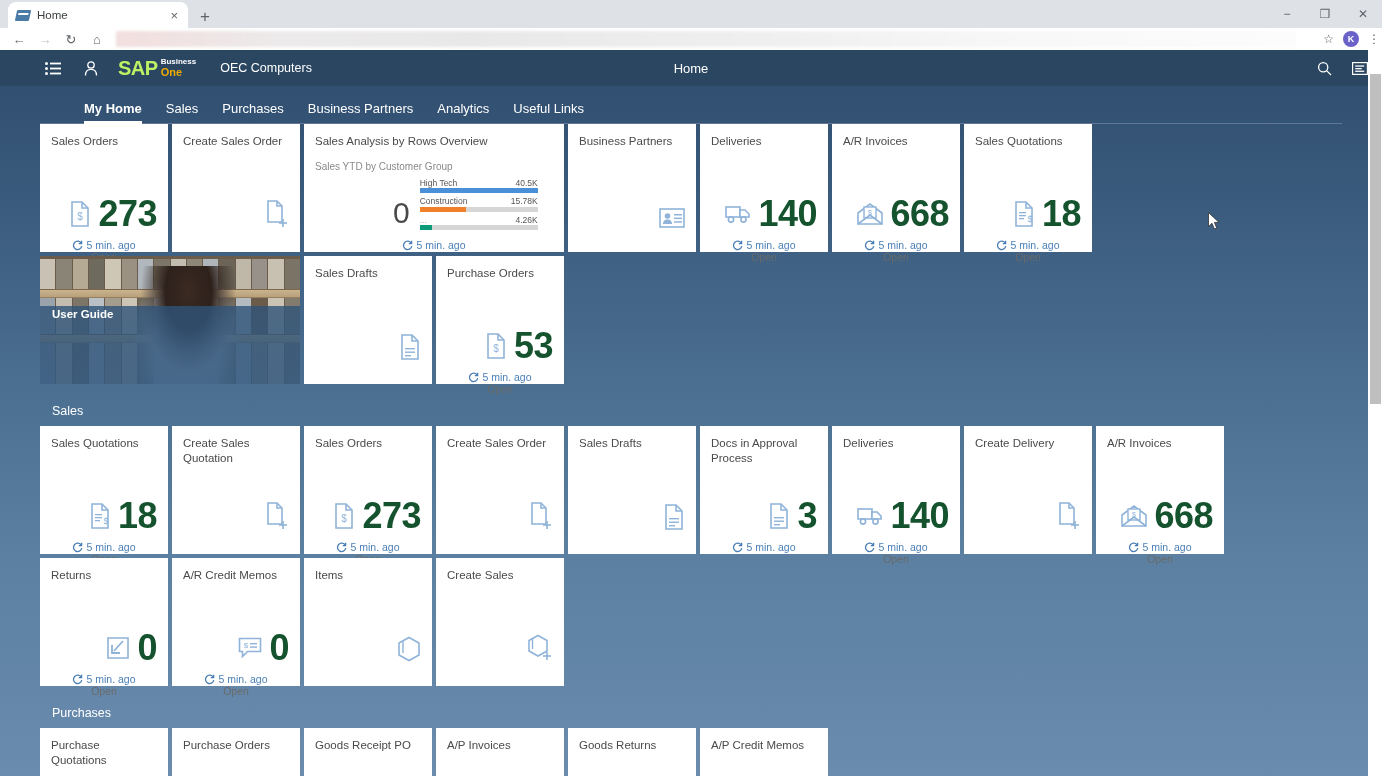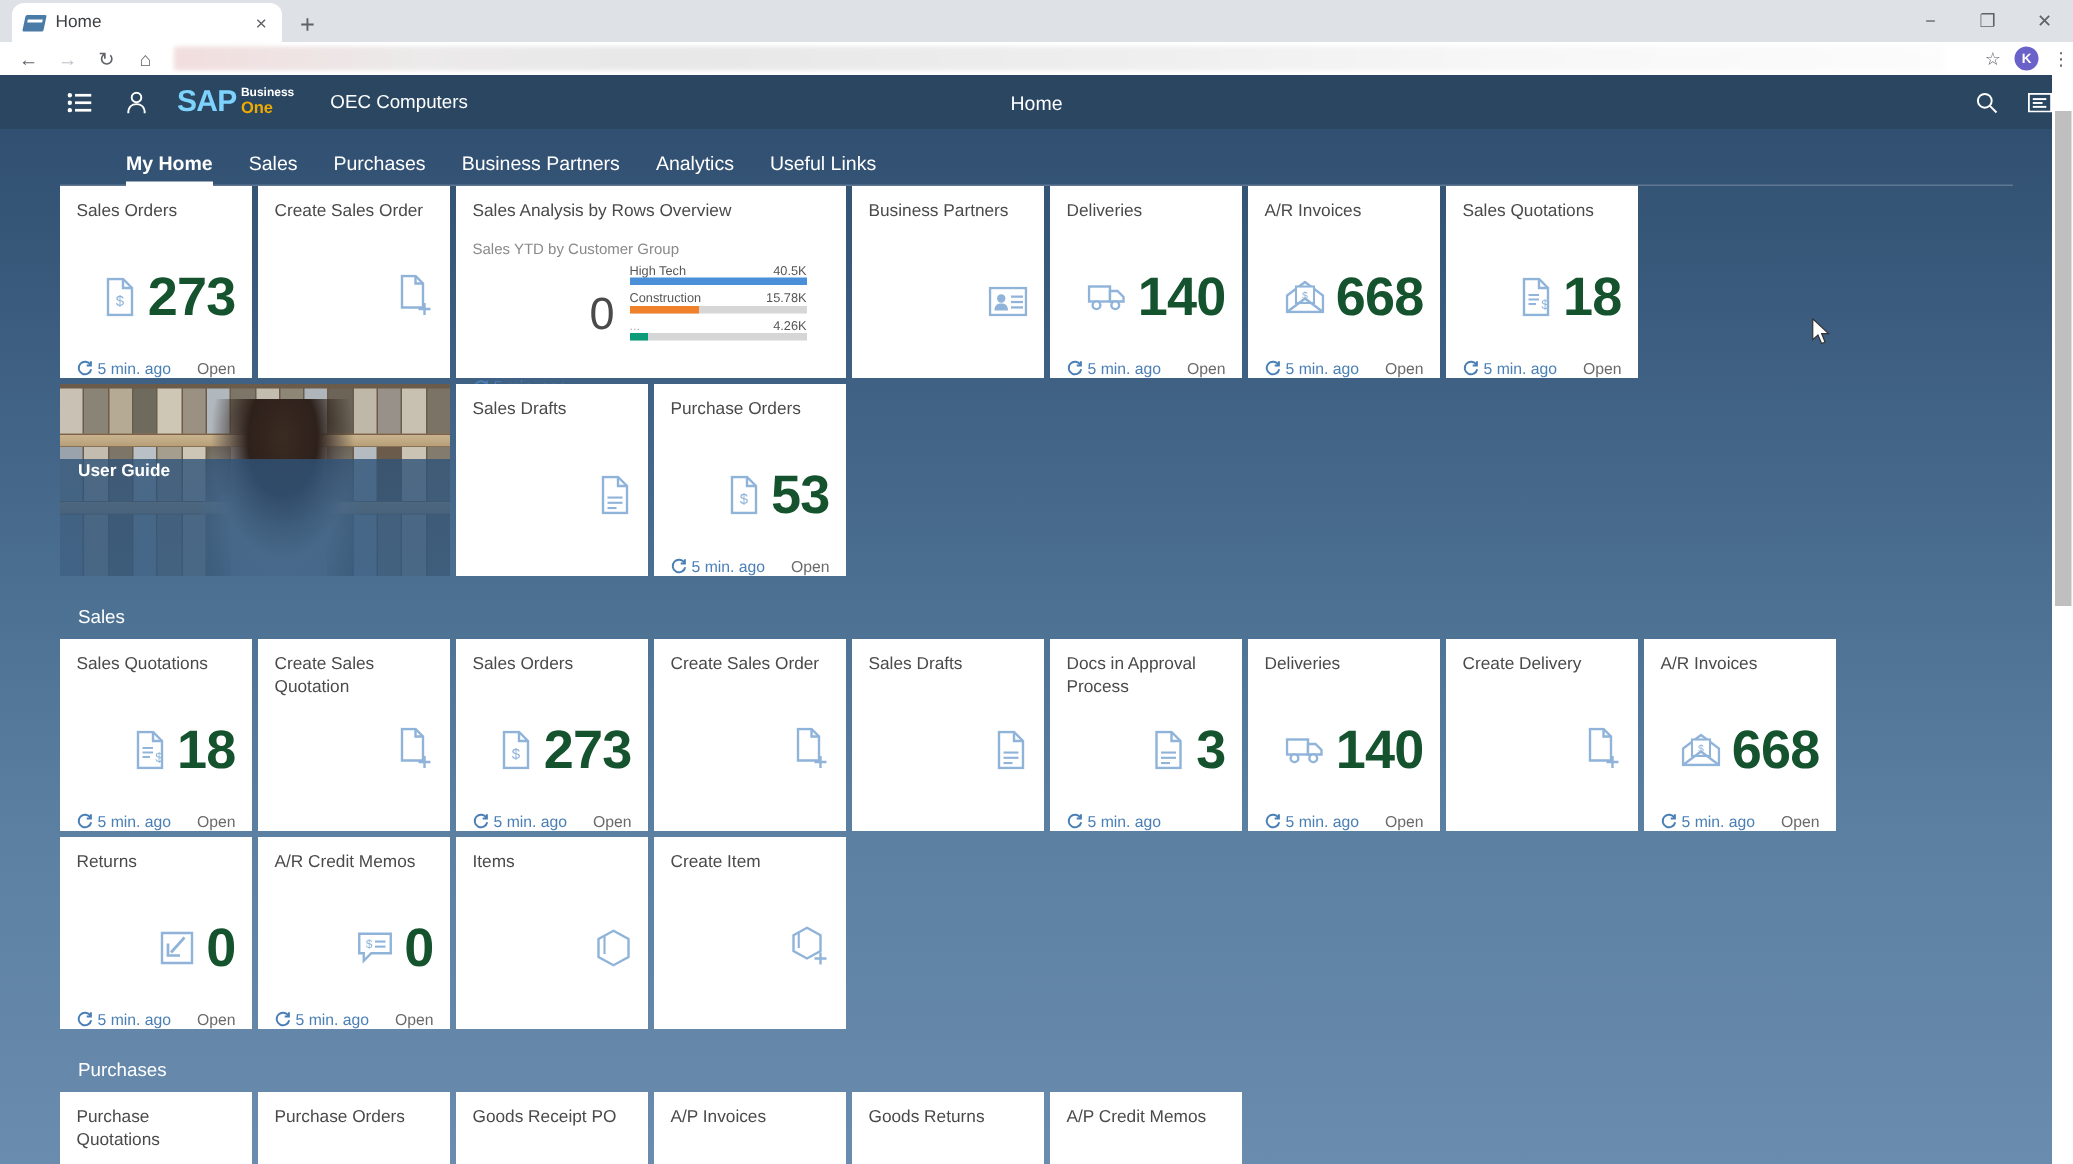--- a/index.html
+++ b/index.html
@@ -66,21 +66,21 @@
     height: 36px; background: #2a4661; display: flex; align-items: center;
     padding: 0 14px; position: relative;
   }
   .hdr-icon { color: #ffffff; display: flex; align-items: center; justify-content: center; }
   .hamburger { width: 22px; margin-left: 28px; }
   .hamburger svg, .person svg, .search-ic svg, .listmenu svg { display: block; }
   .person { width: 22px; margin-left: 16px; }
   .sap-logo {
     margin-left: 16px; display: flex; align-items: center; gap: 3px;
   }
-  .sap-word { font-size: 20px; font-weight: bold; color: #7dd3fc; letter-spacing: -0.5px; font-family: "Liberation Sans", sans-serif; text-align: right; }
+  .sap-word { font-size: 20px; font-weight: bold; color: #bef264; letter-spacing: -0.5px; font-family: "Liberation Sans", sans-serif; text-align: right; }
   .sap-biz { display: flex; flex-direction: column; line-height: 1; }
   .sap-biz .b1 { font-size: 8px; color: #ffffff; font-weight: bold; }
   .sap-biz .b2 { font-size: 11px; color: #f0ab00; font-weight: bold; margin-top: 1px; }
   .company { margin-left: 24px; font-size: 12.5px; color: #ffffff; }
   .hdr-title {
     position: absolute; left: 0; right: 0; text-align: center;
     font-size: 13px; color: #ffffff; pointer-events: none;
   }
   .hdr-right { position: absolute; right: 14px; top: 0; height: 36px; display: flex; align-items: center; gap: 20px; }
 
@@ -117,21 +117,21 @@
     font-size: 11.5px; color: #4a4a4a; line-height: 1.28;
     word-break: break-word;
   }
   .tile-sub { font-size: 10px; color: #8a8a8a; margin-top: 12px; }
   .tile-body { flex: 1; display: flex; align-items: flex-end; justify-content: flex-end; }
   .kpi { display: flex; align-items: center; gap: 7px; }
   .kpi-icon { color: #8fb3d9; display: flex; align-items: flex-end; }
   .kpi-num { font-size: 36px; color: #14532d; font-weight: 700; line-height: 1; letter-spacing: -0.5px; }
   .tile-foot {
     display: flex; align-items: center; justify-content: space-between;
-    margin-top: 23px; height: 13px;
+    margin-top: 7px; height: 13px; flex-direction: column;
   }
   .refresh { display: flex; align-items: center; gap: 3px; font-size: 10.5px; color: #4a7fb5; }
   .refresh svg { display: block; }
   .status { font-size: 10.5px; color: #6a6a6a; }
   .action-icon { color: #8fb3d9; }
 
   
   .chart-wrap { flex: 1; display: flex; align-items: flex-end; gap: 10px; padding-top: 4px; }
   .chart-zero { font-size: 30px; color: #4a4a4a; font-weight: 300; line-height: 1; margin-left: 78px; margin-bottom: 4px; }
   .bars { flex: 1; display: flex; flex-direction: column; gap: 4px; padding-bottom: 2px; max-width: 118px; }
@@ -841,21 +841,21 @@
             <svg width="24" height="26" viewBox="0 0 24 26">
                 <path d="M12 1.5 L22 7 L22 19 L12 24.5 L2 19 L2 7 z" fill="#fff" stroke="#8fb3d9" stroke-width="1.6"></path>
                 <path d="M6 5 L6 17" stroke="#8fb3d9" stroke-width="1.4" fill="none"></path>
               </svg>
           </span>
         </div>
         <div class="tile-foot"></div>
       </div>
 
       <div class="tile">
-        <div class="tile-title">Create Item</div>
+        <div class="tile-title">Create Sales</div>
         <div class="tile-body">
           <span class="action-icon">
             <svg width="26" height="28" viewBox="0 0 26 28">
                 <path d="M11 1.5 L20 6.5 L20 17 L11 22 L2 17 L2 6.5 z" fill="#fff" stroke="#8fb3d9" stroke-width="1.6"></path>
                 <path d="M5.5 4.8 L5.5 15" stroke="#8fb3d9" stroke-width="1.4" fill="none"></path>
                 <line x1="20" y1="18" x2="20" y2="26" stroke="#8fb3d9" stroke-width="1.6"></line>
                 <line x1="16" y1="22" x2="24" y2="22" stroke="#8fb3d9" stroke-width="1.6"></line>
               </svg>
           </span>
         </div>

